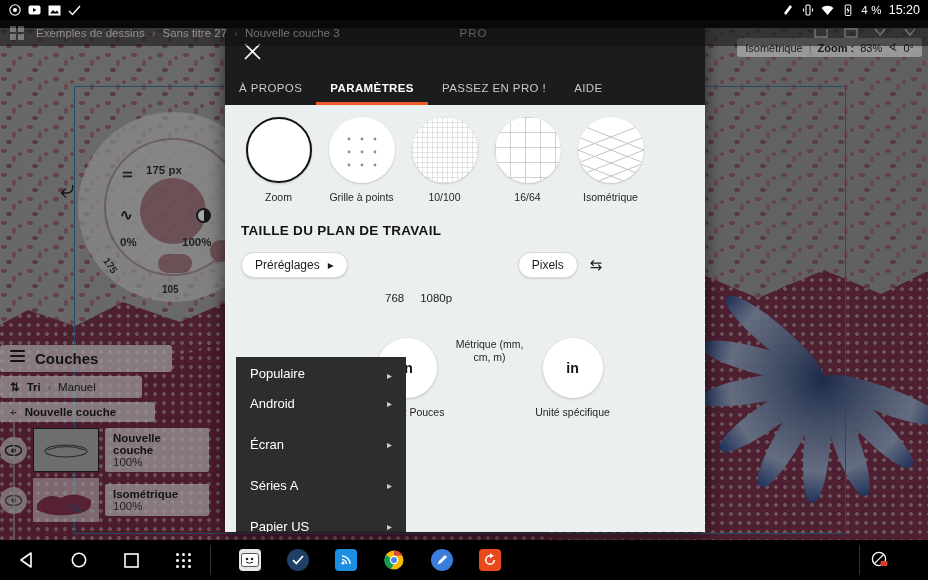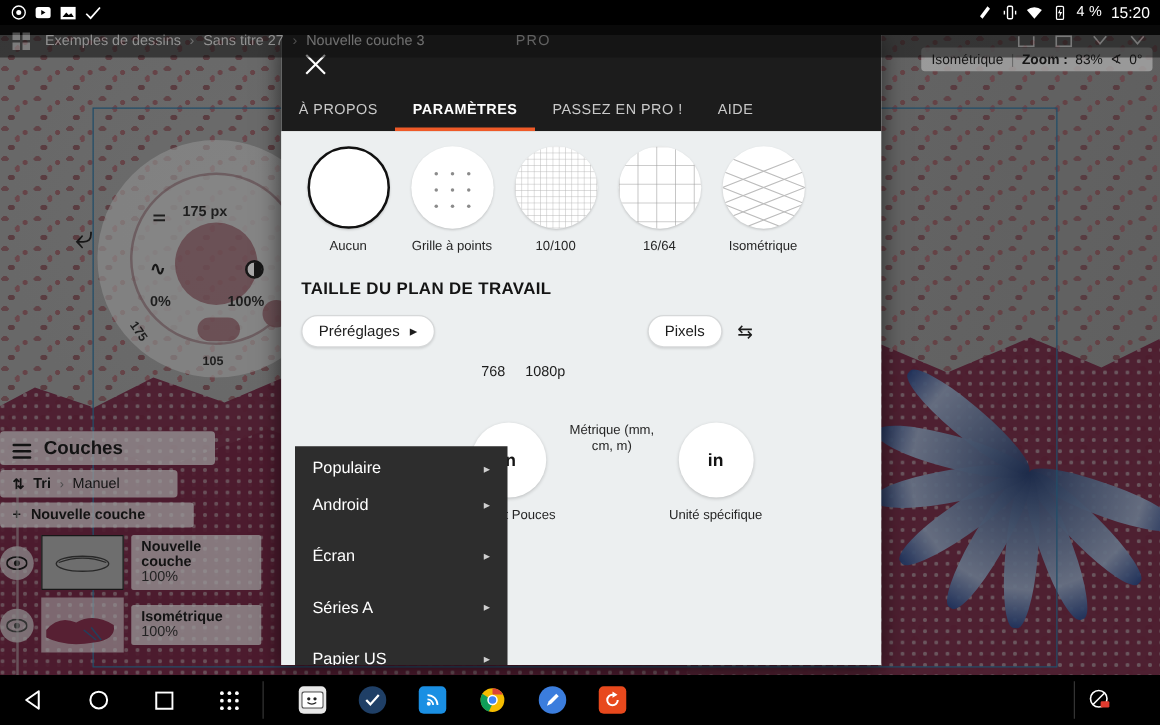--- a/index.html
+++ b/index.html
@@ -80,21 +80,21 @@
   .apptoolbar {
     position: absolute; left: 0; top: 20px; width: 928px; height: 26px;
     background: #111; color: #9a9a9a;
     display: flex; align-items: center; padding: 0 10px;
     font-size: 11.5px; z-index: 55; opacity: .55;
   }
   .tb-grid { display: grid; grid-template-columns: 6px 6px; gap: 2px; margin-right: 12px; }
   .tb-grid i { width: 6px; height: 6px; background: #8d8d8d; display: block; }
   .tb-crumb { color: #b5b5b5; }
   .tb-sep { margin: 0 7px; color: #777; }
-  .tb-pro { margin-left: 73px; color: #9a9a9a; letter-spacing: 1px; }
+  .tb-pro { margin-left: 120px; color: #9a9a9a; letter-spacing: 1px; }
   .tb-right { margin-left: auto; display: flex; gap: 16px; align-items: center; }
   .tb-right span { width: 14px; height: 12px; display: inline-block; }
 
   
   .savechip {
     position: absolute; right: 6px; top: 38px; z-index: 40;
     background: rgba(238,238,238,.82); color: #222;
     border-radius: 3px; padding: 3px 8px;
     font-size: 11px; display: flex; align-items: center; gap: 6px;
     white-space: nowrap;
@@ -132,21 +132,21 @@
     background: linear-gradient(90deg, #fff 50%, #111 50%); border: 2px solid #111; }
   .hud-wave { position: absolute; left: 42px; top: 94px; color: #111; font-size: 15px; font-weight: bold; }
   .hud-pill { position: absolute; left: 80px; top: 142px; width: 34px; height: 19px; border-radius: 10px;
     background: #9b6f77; }
   .hud-dot { position: absolute; left: 132px; top: 128px; width: 22px; height: 22px; border-radius: 50%;
     background: #9b6f77; }
 
   
   .layers { position: absolute; left: 0; top: 345px; width: 200px; z-index: 38; }
   .lyr-head {
-    display: flex; align-items: flex-end; gap: 10px;
+    display: flex; align-items: flex-start; gap: 10px;
     background: rgba(225,225,225,.72); border-radius: 3px;
     padding: 5px 10px; width: 172px; margin-bottom: 4px;
   }
   .lyr-head .title { font-size: 15px; font-weight: bold; color: #1c1c1c; }
   .burger { display: flex; flex-direction: column; gap: 2.5px; }
   .burger i { width: 15px; height: 2.4px; background: #1c1c1c; border-radius: 1px; display: block; }
   .lyr-sort {
     display: flex; align-items: center; gap: 7px;
     background: rgba(225,225,225,.72); border-radius: 3px;
     padding: 4px 10px; width: 142px; margin-bottom: 4px;
@@ -430,21 +430,21 @@
         <div class="tab">PASSEZ EN PRO !</div>
         <div class="tab">AIDE</div>
       </div>
     </div>
 
     <div class="dlg-body">
 
       <div class="grid-row">
         <div class="grid-opt">
           <span class="gcircle sel"></span>
-          <span class="glabel">Aucun</span>
+          <span class="glabel">Zoom</span>
         </div>
         <div class="grid-opt">
           <span class="gcircle">
             <svg width="66" height="66" viewBox="0 0 66 66">
                 <g fill="#8b8b8b">
               <circle cx="20" cy="22" r="1.4"></circle>
                   <circle cx="33" cy="22" r="1.4"></circle>
                   <circle cx="46" cy="22" r="1.4"></circle>
               <circle cx="20" cy="35" r="1.4"></circle>
                   <circle cx="33" cy="35" r="1.4"></circle>

